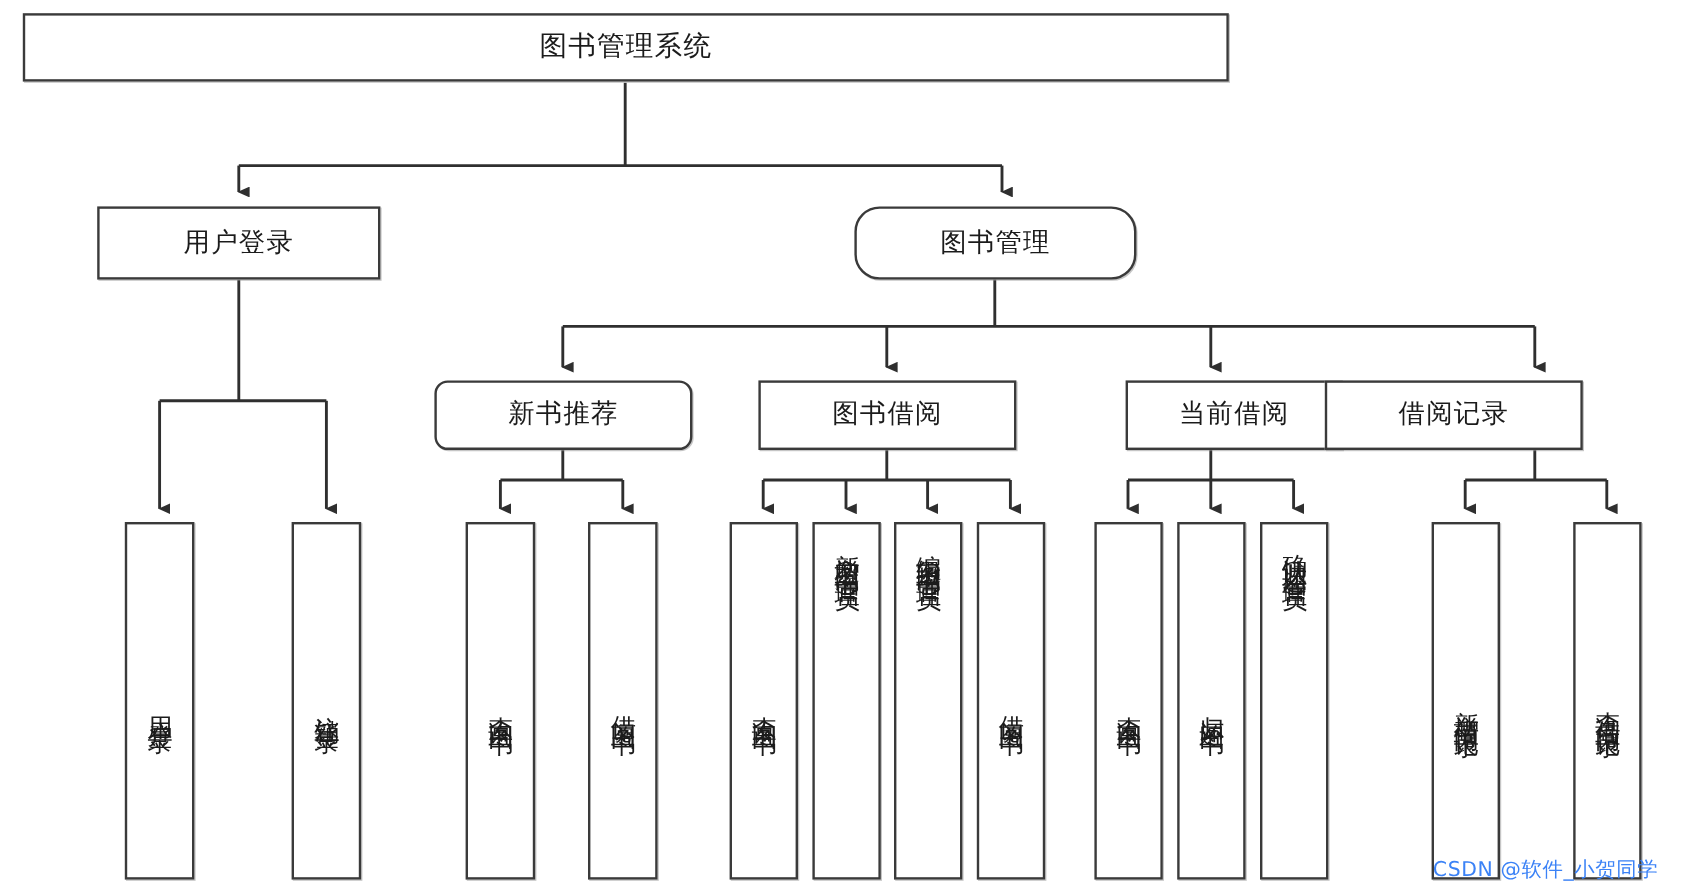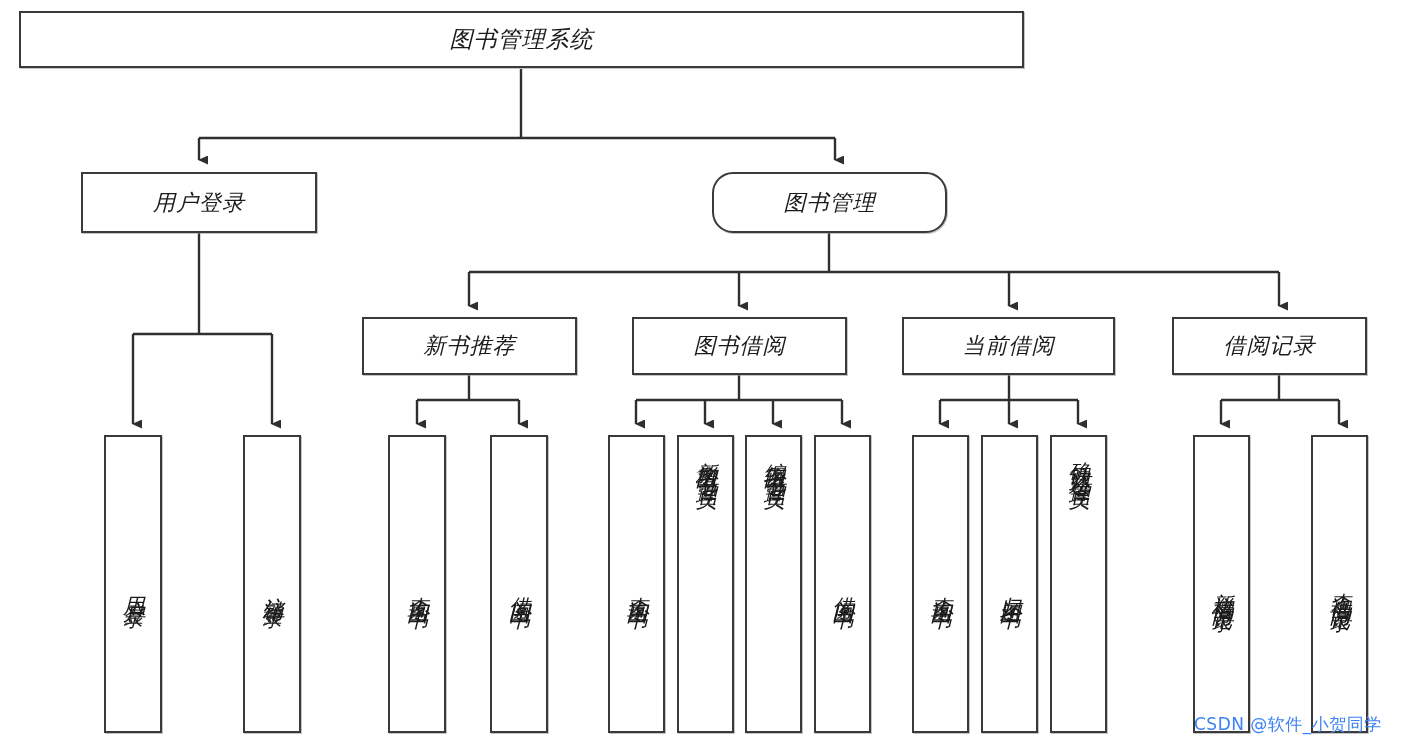--- a/index.html
+++ b/index.html
@@ -28,21 +28,20 @@
   }
   .node {
     position: absolute;
     box-sizing: border-box;
     background: #ffffff;
     border: 2.2px solid #3a3a3a;
     display: flex;
     align-items: center;
     justify-content: center;
     box-shadow: 1px 1px 0 0 rgba(150,150,150,0.55);
-    font-style: italic;
   }
   .node-label {
     color: #1b1b1b;
     letter-spacing: 1px;
     line-height: 1.18;
     text-align: center;
     white-space: nowrap;
   }
   .node.horizontal .node-label {
     font-size: 22px;
@@ -134,33 +133,33 @@
   </div>
 
   <div class="node horizontal" style="left:81px; top:172px; width:236px; height:61px;">
     <span class="node-label">用户登录</span>
   </div>
 
   <div class="node horizontal" style="left:712px; top:172px; width:235px; height:61px;border-radius:21px;">
     <span class="node-label">图书管理</span>
   </div>
 
-  <div class="node horizontal" style="left:362px; top:317px; width:215px; height:58px;">
+  <div class="node horizontal" style="left:362px; top:317px; width:215px; height:58px;border-radius:11px;">
     <span class="node-label">新书推荐</span>
   </div>
 
   <div class="node horizontal" style="left:632px; top:317px; width:215px; height:58px;justify-content:center;">
     <span class="node-label">图书借阅</span>
   </div>
 
-  <div class="node horizontal" style="left:902px; top:317px; width:213px; height:58px;">
+  <div class="node horizontal" style="left:938px; top:317px; width:181px; height:58px;">
     <span class="node-label">当前借阅</span>
   </div>
 
-  <div class="node horizontal" style="left:1172px; top:317px; width:195px; height:58px;">
+  <div class="node horizontal" style="left:1104px; top:317px; width:215px; height:58px;">
     <span class="node-label">借阅记录</span>
   </div>
 
   <div class="node vertical centered" style="left:104px; top:435px; width:58px; height:298px;">
     <span class="node-label">用户登录</span>
   </div>
 
   <div class="node vertical centered" style="left:243px; top:435px; width:58px; height:298px;">
     <span class="node-label">注销登录</span>
   </div>

